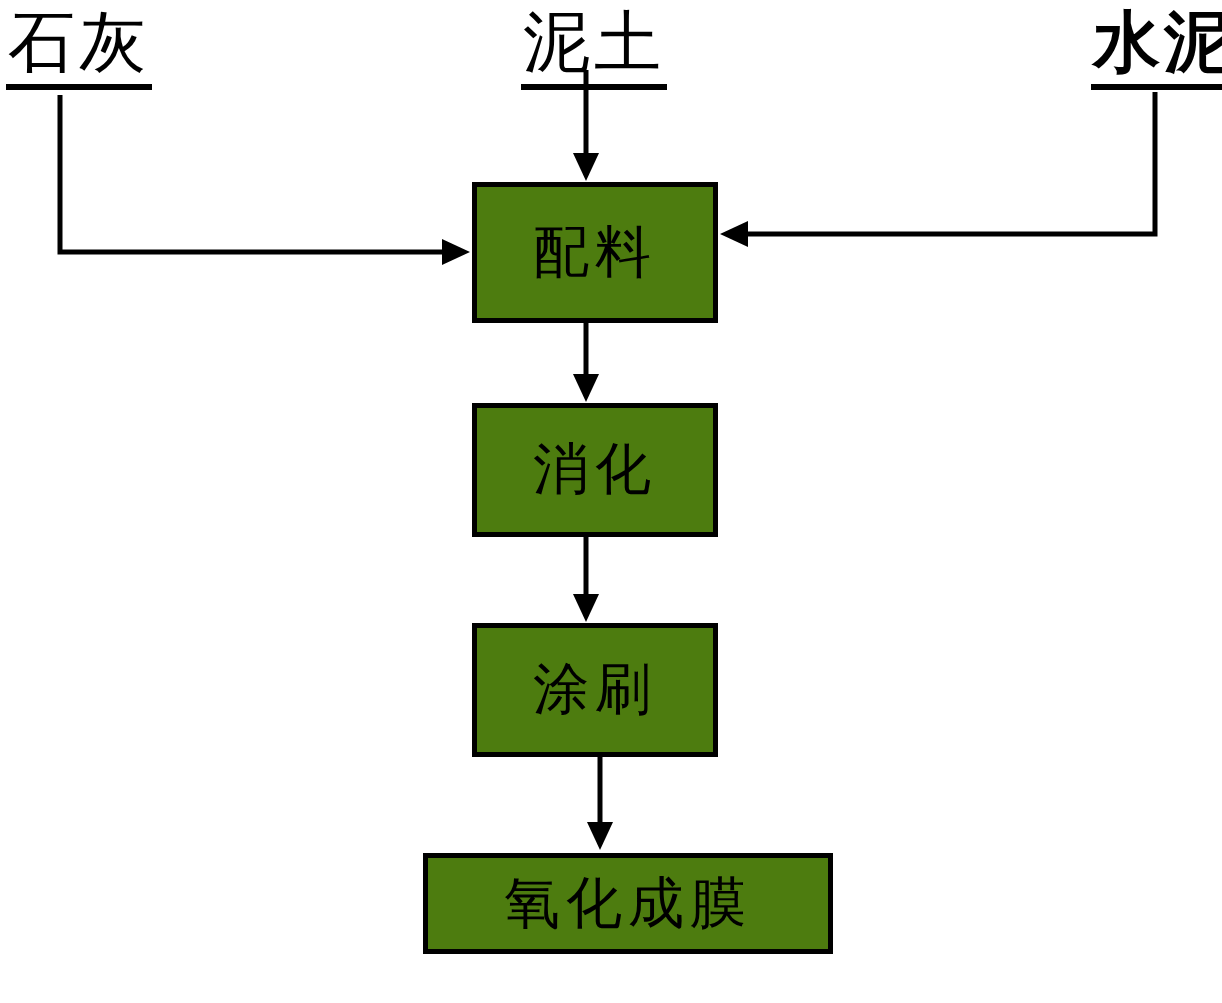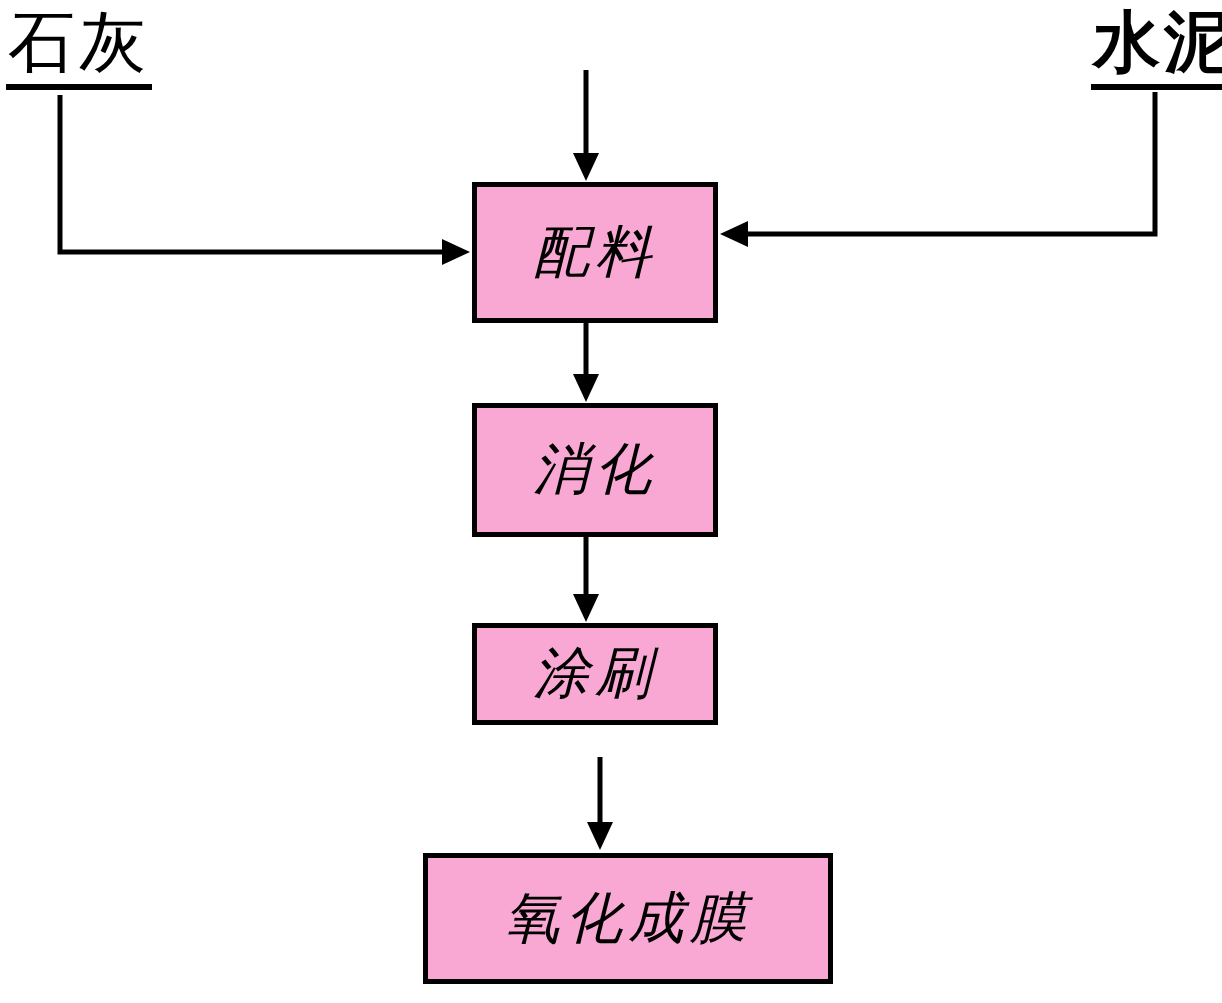--- a/index.html
+++ b/index.html
@@ -23,28 +23,27 @@
     line-height: 1.1;
     padding: 0 2px 4px 2px;
     border-bottom: 6px solid #000000;
     white-space: nowrap;
     letter-spacing: 4px;
   }
   .flow-box {
     position: absolute;
     box-sizing: border-box;
     border: 5px solid #000000;
-    background: #f9a8d4;
+    background: #4d7c0f;
     display: flex;
     align-items: center;
     justify-content: center;
     font-size: 56px;
     letter-spacing: 6px;
     white-space: nowrap;
-    font-style: italic;
   }
   #arrow-layer {
     position: absolute;
     left: 0;
     top: 0;
     width: 1222px;
     height: 1003px;
   }
   #arrow-layer .stem {
     stroke: #000000;
@@ -89,32 +88,33 @@
     </g>
 
     <g>
       <line class="stem" x1="600" y1="757" x2="600" y2="826"></line>
       <polygon class="head" points="600,850 587,822 613,822"></polygon>
     </g>
   </svg>
 
   <div class="input-label" style="left:6px; top:6px;">石灰</div>
 
+  <div class="input-label" style="left:521px; top:6px;">泥土</div>
 
   <div class="input-label" style="left:1091px; top:6px;font-weight:bold;">水泥</div>
 
   <div class="flow-box" style="left:472px; top:182px; width:246px; height:141px;">
     <span>配料</span>
   </div>
 
   <div class="flow-box" style="left:472px; top:403px; width:246px; height:134px;">
     <span>消化</span>
   </div>
 
-  <div class="flow-box" style="left:472px; top:623px; width:246px; height:102px;">
+  <div class="flow-box" style="left:472px; top:623px; width:246px; height:134px;">
     <span>涂刷</span>
   </div>
 
-  <div class="flow-box" style="left:423px; top:853px; width:410px; height:131px;">
+  <div class="flow-box" style="left:423px; top:853px; width:410px; height:101px;">
     <span>氧化成膜</span>
   </div>
 
 </div>
 
 </body></html>

